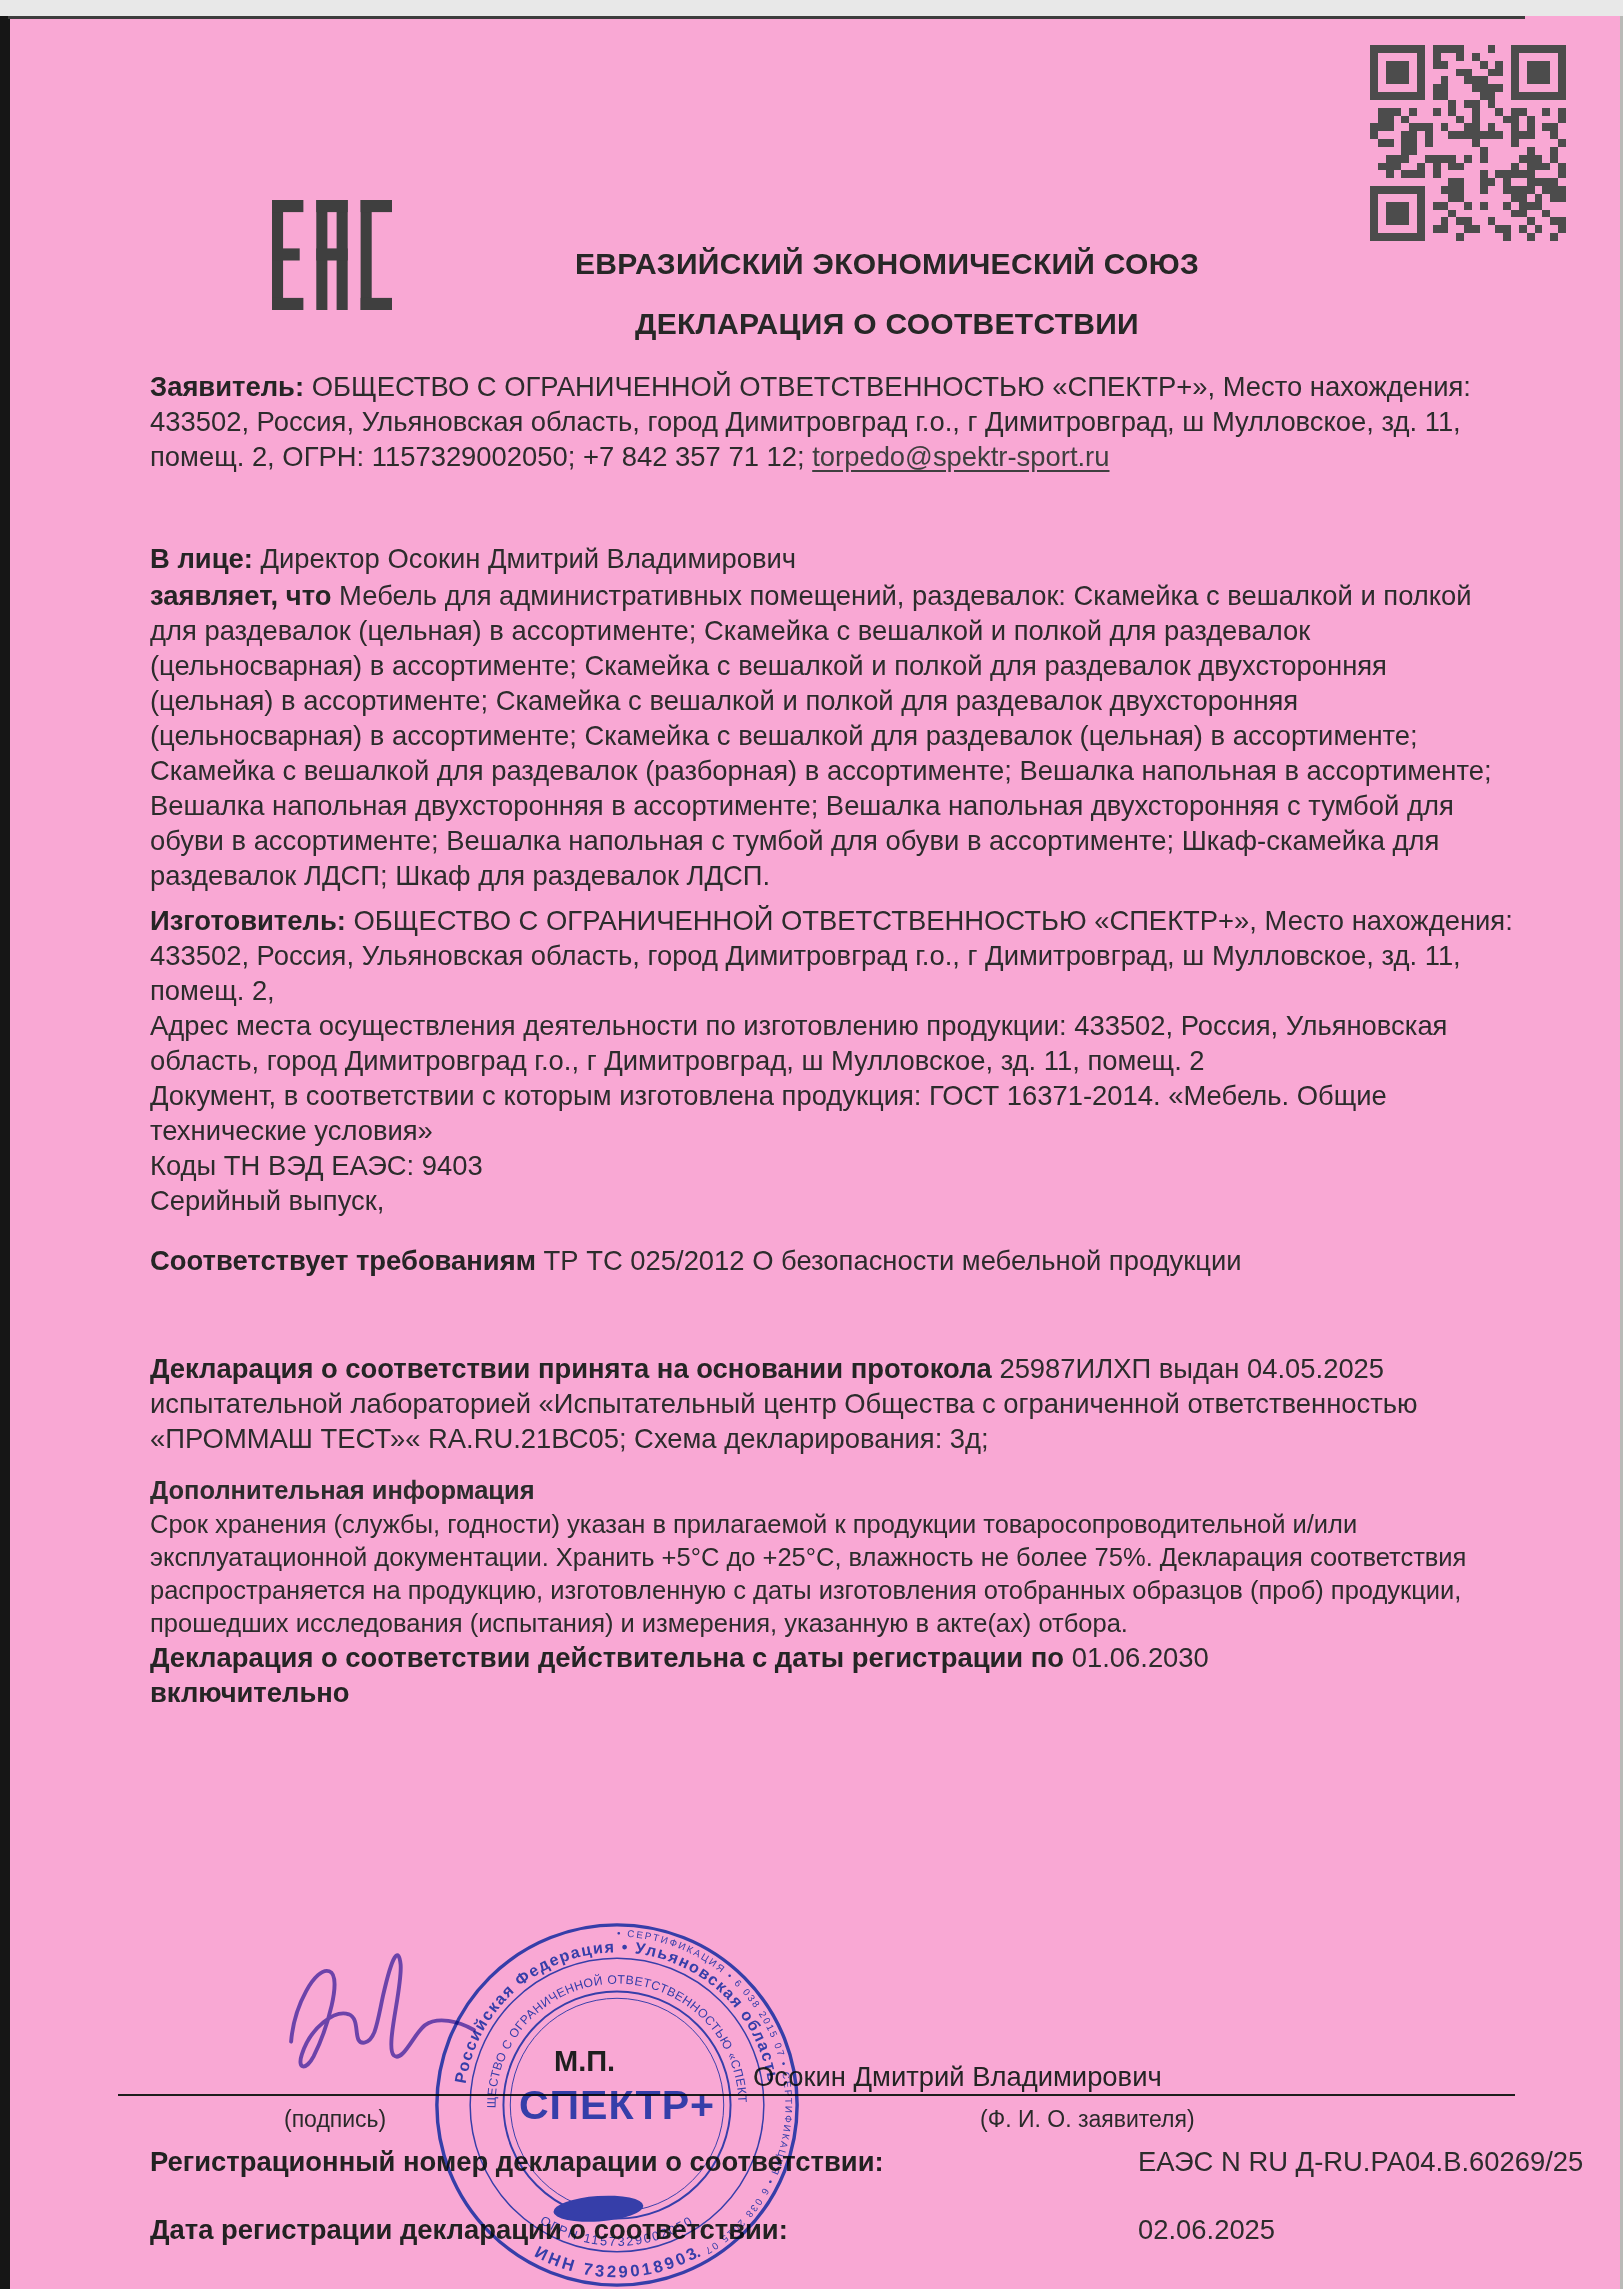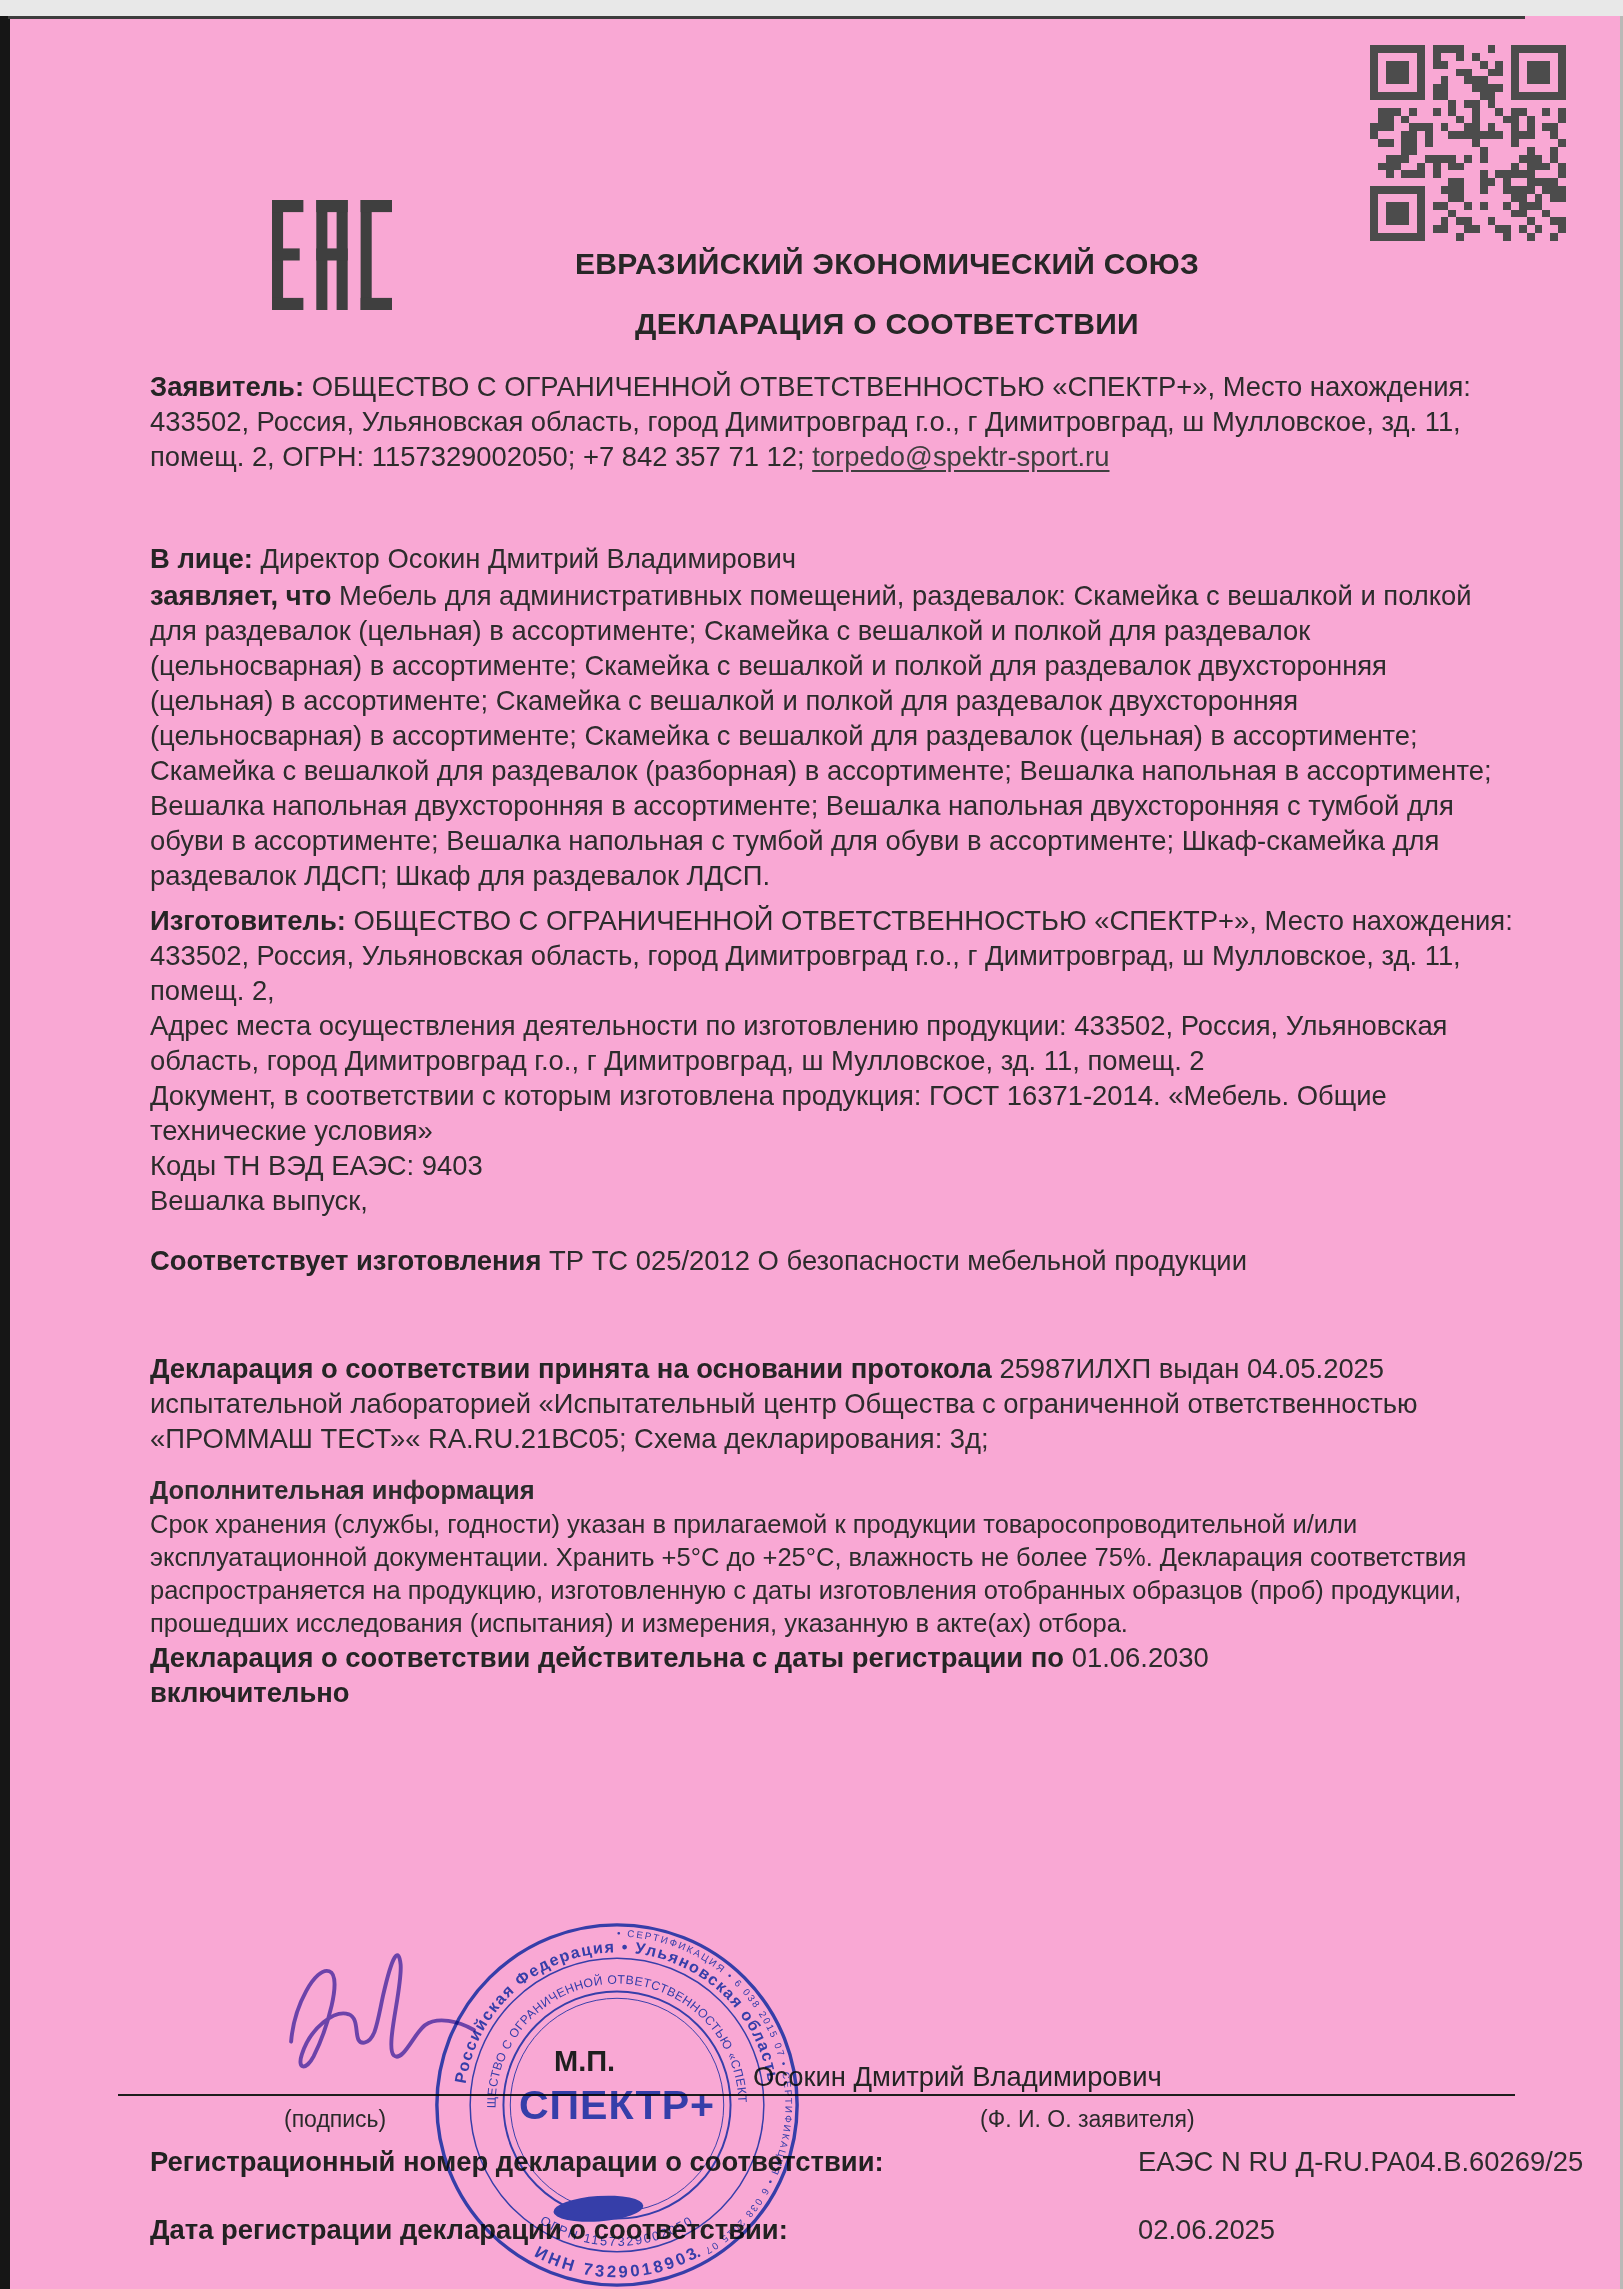--- a/index.html
+++ b/index.html
@@ -88,25 +88,25 @@
     <b>заявляет, что</b>
     <span>Мебель для административных помещений, раздевалок: Скамейка с вешалкой и полкой для раздевалок (цельная) в ассортименте; Скамейка с вешалкой и полкой для раздевалок (цельносварная) в ассортименте; Скамейка с вешалкой и полкой для раздевалок двухсторонняя (цельная) в ассортименте; Скамейка с вешалкой и полкой для раздевалок двухсторонняя (цельносварная) в ассортименте; Скамейка с вешалкой для раздевалок (цельная) в ассортименте; Скамейка с вешалкой для раздевалок (разборная) в ассортименте; Вешалка напольная в ассортименте; Вешалка напольная двухсторонняя в ассортименте; Вешалка напольная двухсторонняя с тумбой для обуви в ассортименте; Вешалка напольная с тумбой для обуви в ассортименте; Шкаф-скамейка для раздевалок ЛДСП; Шкаф для раздевалок ЛДСП.</span>
   </div>
 
   <div class="para" style="top:887px">
     <b>Изготовитель:</b>
     <span>ОБЩЕСТВО С ОГРАНИЧЕННОЙ ОТВЕТСТВЕННОСТЬЮ «СПЕКТР+», Место нахождения: 433502, Россия, Ульяновская область, город Димитровград г.о., г Димитровград, ш Мулловское, зд. 11, помещ. 2,</span>
     <div>Адрес места осуществления деятельности по изготовлению продукции: 433502, Россия, Ульяновская область, город Димитровград г.о., г Димитровград, ш Мулловское, зд. 11, помещ. 2</div>
     <div>Документ, в соответствии с которым изготовлена продукция: ГОСТ 16371-2014. «Мебель. Общие технические условия»</div>
     <div>Коды ТН ВЭД ЕАЭС: 9403</div>
-    <div>Вешалка выпуск,</div>
+    <div>Серийный выпуск,</div>
   </div>
 
   <div class="para" style="top:1227px">
-    <b>Соответствует изготовления</b>
+    <b>Соответствует требованиям</b>
     <span>ТР ТС 025/2012 О безопасности мебельной продукции</span>
   </div>
 
   <div class="para" style="top:1335px">
     <b>Декларация о соответствии принята на основании протокола</b>
     <span>25987ИЛХП выдан 04.05.2025 испытательной лабораторией «Испытательный центр Общества с ограниченной ответственностью «ПРОММАШ ТЕСТ»« RA.RU.21ВС05; Схема декларирования: 3д;</span>
   </div>
 
   <div class="para small" style="top:1458px;font-weight:bold">Дополнительная информация</div>
   <div class="para small" style="top:1492px">Срок хранения (службы, годности) указан в прилагаемой к продукции товаросопроводительной и/или эксплуатационной документации. Хранить +5°С до +25°С, влажность не более 75%. Декларация соответствия распространяется на продукцию, изготовленную с даты изготовления отобранных образцов (проб) продукции, прошедших исследования (испытания) и измерения, указанную в акте(ах) отбора.</div>

